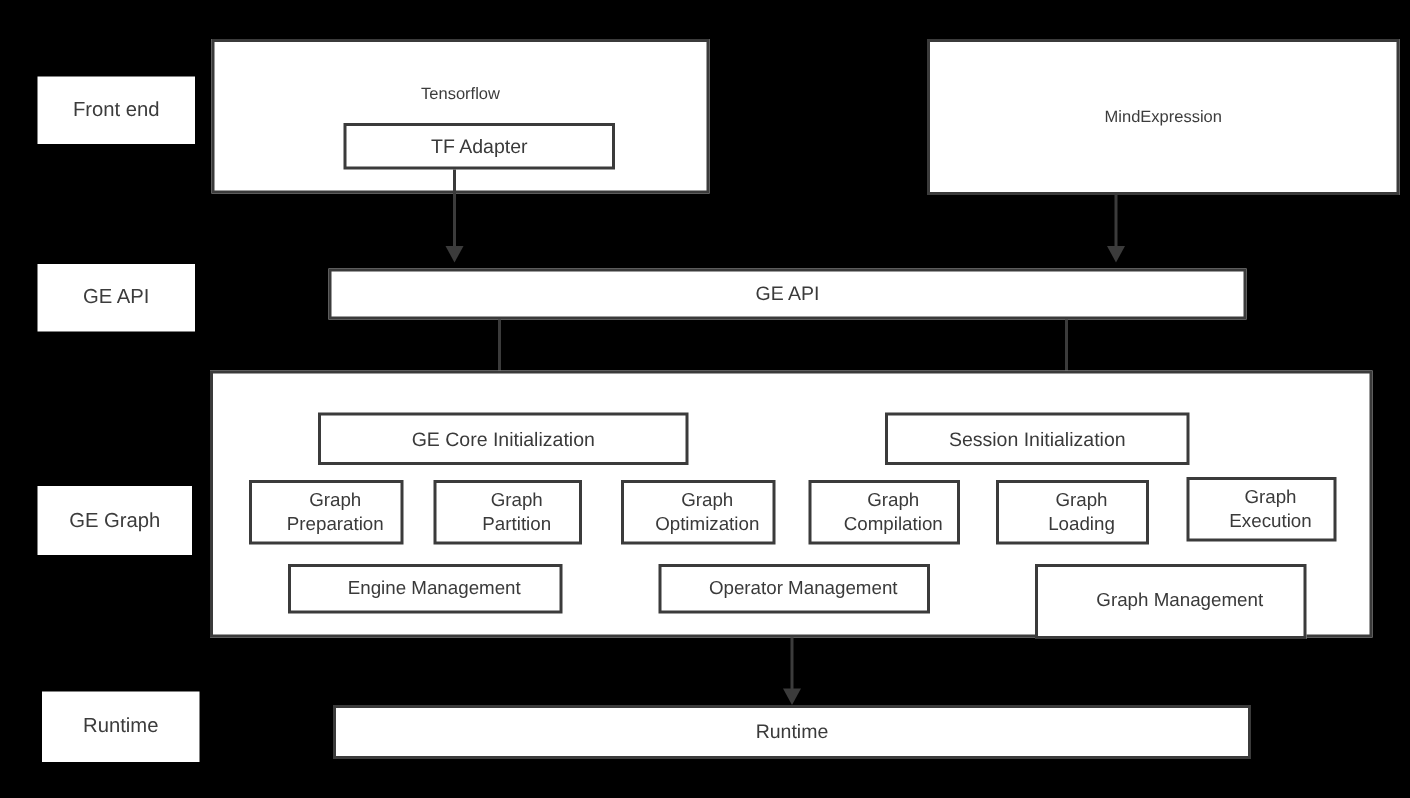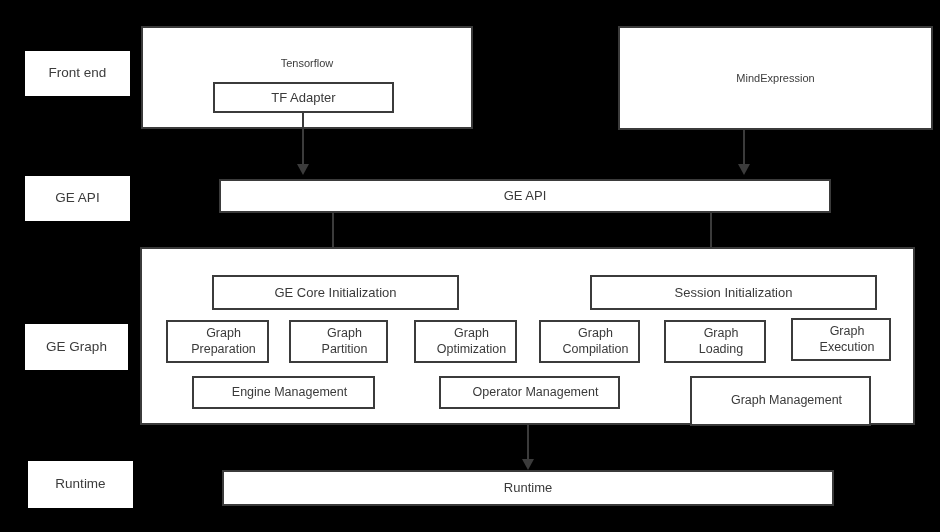--- a/index.html
+++ b/index.html
@@ -93,21 +93,21 @@
   </div>
 
   <div class="box stage-label" style="left:28px; top:461px; width:105px; height:47px;">
     <span>Runtime</span>
   </div>
 
   <div class="group" style="left:141px; top:26px; width:332px; height:103px;">
     <div class="frame-title" style="top:29px;">Tensorflow</div>
   </div>
 
-  <div class="box node" style="left:213px; top:82px; width:181px; height:31px;">
+  <div class="box node" style="left:229px; top:82px; width:181px; height:31px;">
     <span>TF Adapter</span>
   </div>
 
   <div class="group" style="left:618px; top:26px; width:315px; height:104px;">
     <div class="frame-title" style="top:44px;">MindExpression</div>
   </div>
 
   <div class="connector" style="left:302px; top:113px; height:54px;"></div>
   <div class="arrowhead" style="left:297px; top:164px;"></div>
 
@@ -123,21 +123,21 @@
 
   <div class="connector" style="left:710px; top:213px; height:50px;"></div>
   <div class="arrowhead" style="left:705px; top:262px;"></div>
 
   <div class="group" style="left:140px; top:247px; width:775px; height:178px;"></div>
 
   <div class="box node" style="left:212px; top:275px; width:247px; height:35px;">
     <span>GE Core Initialization</span>
   </div>
 
-  <div class="box node" style="left:590px; top:275px; width:287px; height:35px;">
+  <div class="box node" style="left:590px; top:275px; width:203px; height:35px;">
     <span>Session Initialization</span>
   </div>
 
   <div class="box node-sm two-line" style="left:166px; top:320px; width:103px; height:43px;">
     <span>Graph
 Preparation</span>
   </div>
 
   <div class="box node-sm two-line" style="left:289px; top:320px; width:99px; height:43px;">
     <span>Graph

